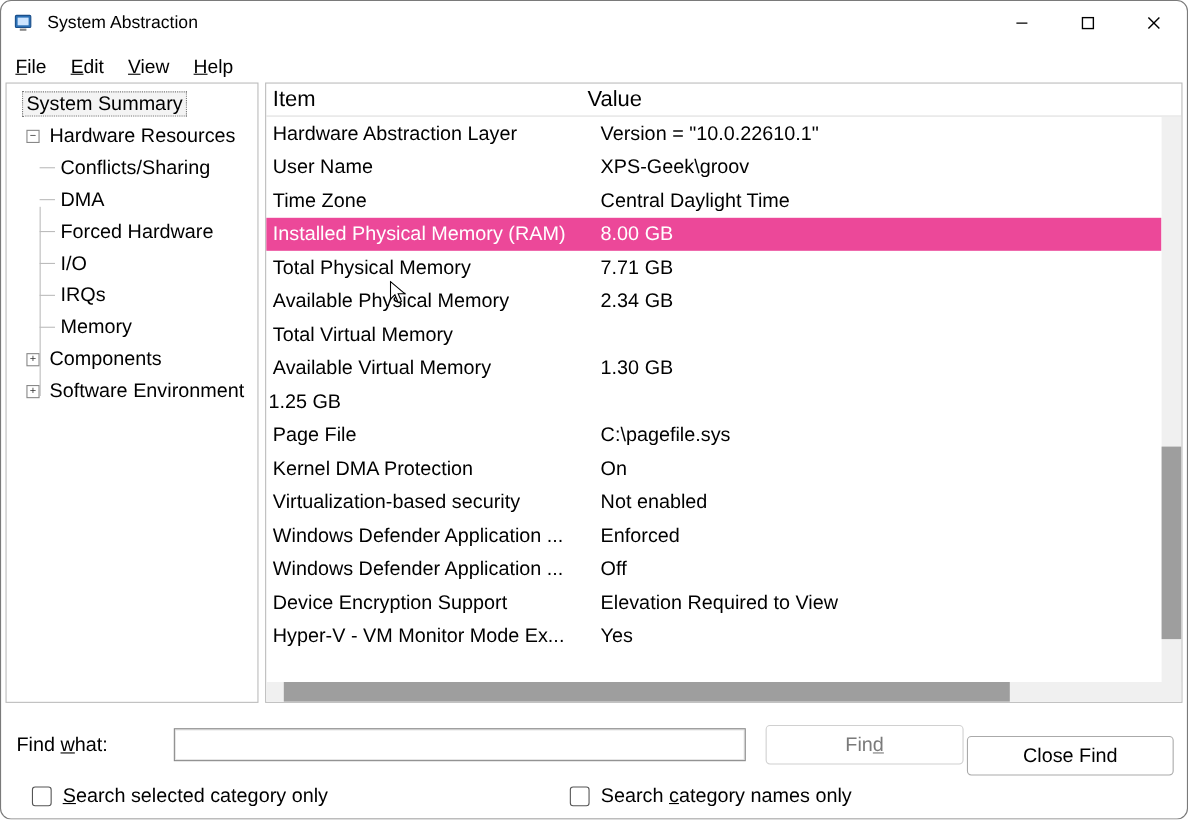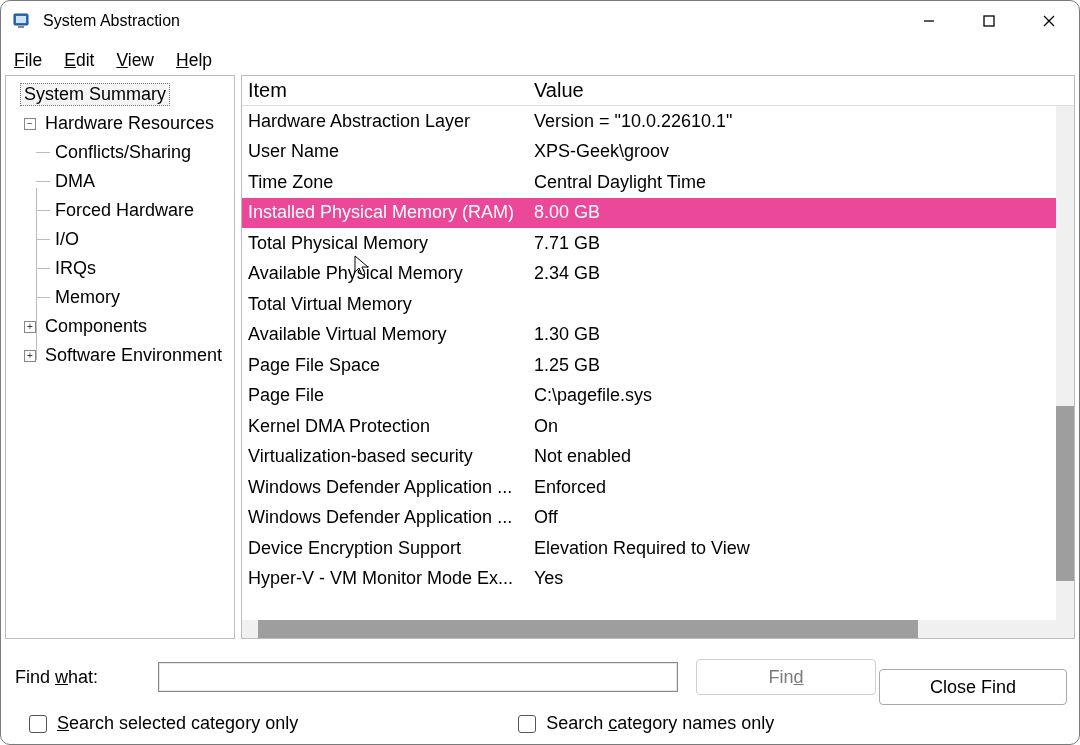--- a/index.html
+++ b/index.html
@@ -27,21 +27,21 @@
   .tree .row.lvl2 { padding-left: 46px;}
   .tree .row.lvl2::before { content:""; position:absolute; left:30px; width:14px; height:1px; background:#bcbcbc; margin-top:0;}
   .tree .row.lvl1::before { content:""; }
   .tree-vert {position:absolute; left:30px; top:112px; width:1px; height:172px; background:#bcbcbc;}
   
   .list-pane { flex:1; border:1px solid #bcbcbc; margin-left:6px; display:flex; flex-direction:column; min-width:0; position:relative;}
   .list-header { display:flex; height: 30px; border-bottom:1px solid #ddd; font-size: 20px;}
   .list-header .hcol1 { width:290px; padding-left:6px; display:flex; align-items:center;}
   .list-header .hcol2 { flex:1; padding-left:2px; display:flex; align-items:center;}
   .list-body { flex:1; overflow:hidden; position:relative;}
-  .list-row { display:flex; height: 30.5px; align-items:center; font-size: 18px;}
+  .list-row { display:flex; height: 30.5px; align-items:center; font-size: 18px; gap: 12px;}
   .list-row.selected { background:#ec4899; color:#fff;}
   .list-row .c1 { width:290px; padding-left:6px; white-space:nowrap; overflow:hidden; text-overflow:ellipsis;}
   .list-row .c2 { flex:1; padding-left:2px; white-space:nowrap; overflow:hidden; text-overflow:ellipsis;}
   .vscroll { position:absolute; right:0; top:0; width:18px; height:100%; background:#f0f0f0;}
   .vscroll .thumb { position:absolute; top:300px; width:18px; height:175px; background:#9e9e9e;}
   .hscroll { position:absolute; bottom:0; left:0; height:18px; width:100%; background:#f0f0f0;}
   .hscroll .thumb { position:absolute; left:16px; height:18px; width:660px; background:#9e9e9e;}
   .list-body-inner { position:absolute; top:0; left:0; right:18px; bottom:18px; overflow:hidden;}
   
   .footer { padding: 6px 12px 10px 12px; display:flex; flex-direction:column; gap:8px; font-size:18px;}
@@ -173,21 +173,20 @@
               <div class="c2">2.34 GB</div>
             </div>
             <div class="list-row">
               <div class="c1">Total Virtual Memory</div>
             </div>
             <div class="list-row">
               <div class="c1">Available Virtual Memory</div>
               <div class="c2">1.30 GB</div>
             </div>
             <div class="list-row">
-              <div class="c1">Page File Space</div>
               <div class="c2">1.25 GB</div>
             </div>
             <div class="list-row">
               <div class="c1">Page File</div>
               <div class="c2">C:\pagefile.sys</div>
             </div>
             <div class="list-row">
               <div class="c1">Kernel DMA Protection</div>
               <div class="c2">On</div>
             </div>

